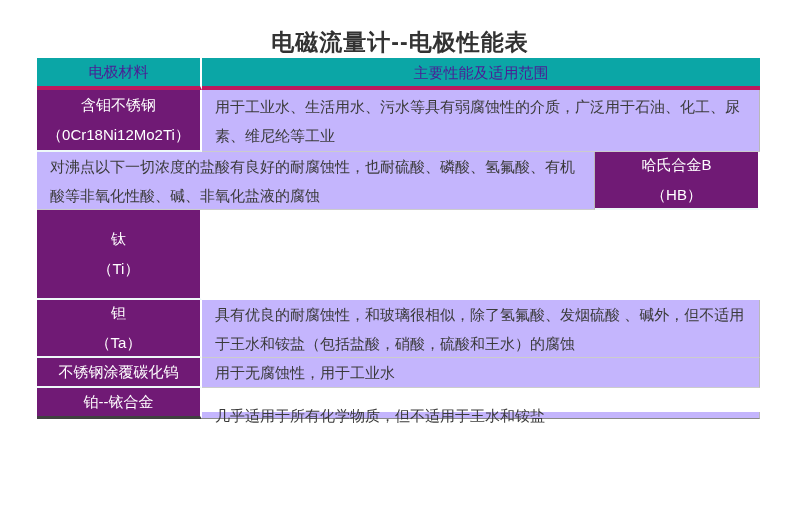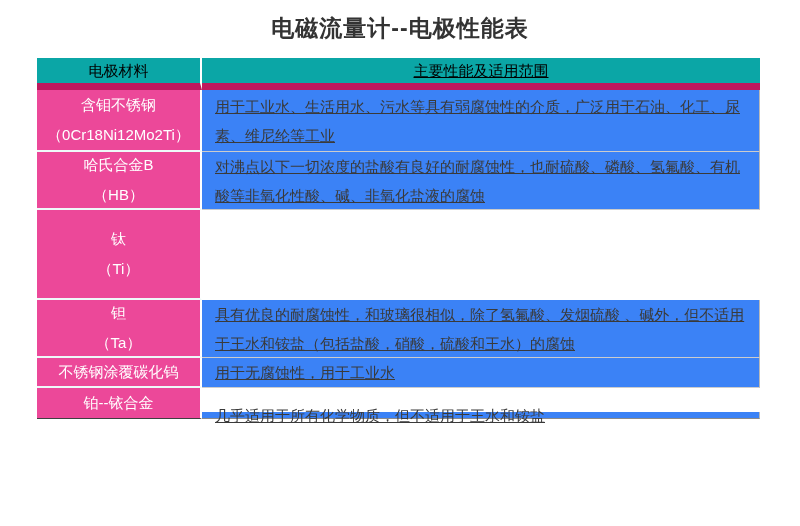--- a/index.html
+++ b/index.html
@@ -10,21 +10,21 @@
   }
   .page {
     position: relative;
     width: 800px;
     height: 526px;
     background: #ffffff;
     overflow: hidden;
   }
   .title {
     margin: 0;
-    padding-top: 13px;
+    padding-top: 27px;
     text-align: center;
     font-size: 23px;
     font-weight: bold;
     color: #333333;
     letter-spacing: 1px;
   }
   .perf-table {
     position: absolute;
     left: 37px;
     top: 58px;
@@ -33,66 +33,66 @@
   .row {
     display: flex;
     width: 100%;
   }
   .cell {
     box-sizing: border-box;
   }
   .mat {
     width: 165px;
     flex: 0 0 165px;
-    background: #ec4899;
+    background: #701a75;
     color: #ffffff;
     font-size: 15px;
     display: flex;
     flex-direction: column;
     justify-content: center;
     align-items: center;
     text-align: center;
     line-height: 30px;
     border-right: 2px solid #ffffff;
     border-bottom: 2px solid #eef9f9;
   }
   .desc {
     flex: 1 1 auto;
-    background: #3b82f6;
+    background: #c4b5fd;
     color: #3a3a3a;
     font-size: 15px;
     line-height: 29px;
     display: flex;
     align-items: center;
     padding: 0 13px;
     border-right: 1px solid #b9b9b9;
     border-bottom: 1px solid #cccccc;
   }
   .header .mat, .header .desc {
     background: #0ba6a6;
-    color: #000000;
+    color: #4c1d95;
     justify-content: center;
-    border-bottom: 7px solid #be185d;
+    border-bottom: 4px solid #be185d;
     border-right-color: #ffffff;
   }
   .header .desc {
     display: flex;
     align-items: center;
     border-right: none;
   }
   .header .desc .desc-text { width: 100%; text-align: center; }
   .h32 { height: 32px; }
   .h62 { height: 62px; }
   .h58 { height: 58px; }
   .h90 { height: 90px; }
   .h30 { height: 30px; }
   .h31 { height: 31px; }
-  .row:last-child .mat  { border-bottom: 1px solid #404040; }
+  .row:last-child .mat  { border-bottom: 3px solid #404040; }
   .row:last-child .desc { border-bottom: 1px solid #8a8a8a; margin-top: 24px; }
-  .desc-text { width: 100%; text-decoration: underline; }
+  .desc-text { width: 100%; }
 </style>
 </head>
 <body>
 
 <div class="page">
 
   <h1 class="title">电磁流量计--电极性能表</h1>
 
   <div class="perf-table">
 
@@ -109,26 +109,26 @@
       <div class="cell mat">
         <div>含钼不锈钢</div>
         <div>（0Cr18Ni12Mo2Ti）</div>
       </div>
       <div class="cell desc">
         <div class="desc-text">用于工业水、生活用水、污水等具有弱腐蚀性的介质，广泛用于石油、化工、尿素、维尼纶等工业</div>
       </div>
     </div>
 
     <div class="row h58">
+      <div class="cell desc">
+        <div class="desc-text">对沸点以下一切浓度的盐酸有良好的耐腐蚀性，也耐硫酸、磷酸、氢氟酸、有机酸等非氧化性酸、碱、非氧化盐液的腐蚀</div>
+      </div>
       <div class="cell mat">
         <div>哈氏合金B</div>
         <div>（HB）</div>
-      </div>
-      <div class="cell desc">
-        <div class="desc-text">对沸点以下一切浓度的盐酸有良好的耐腐蚀性，也耐硫酸、磷酸、氢氟酸、有机酸等非氧化性酸、碱、非氧化盐液的腐蚀</div>
       </div>
     </div>
 
 
     <div class="row h90">
       <div class="cell mat">
         <div>钛</div>
         <div>（Ti）</div>
       </div>
     </div>

